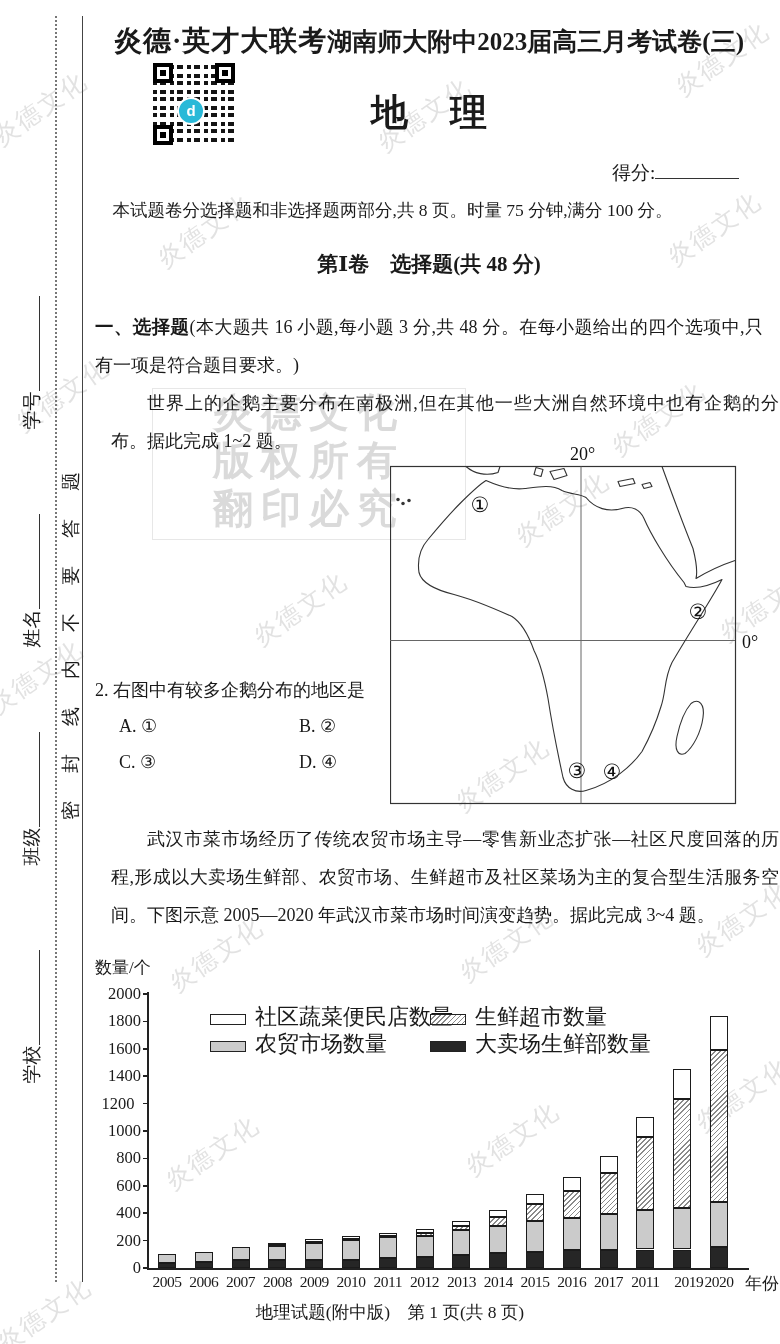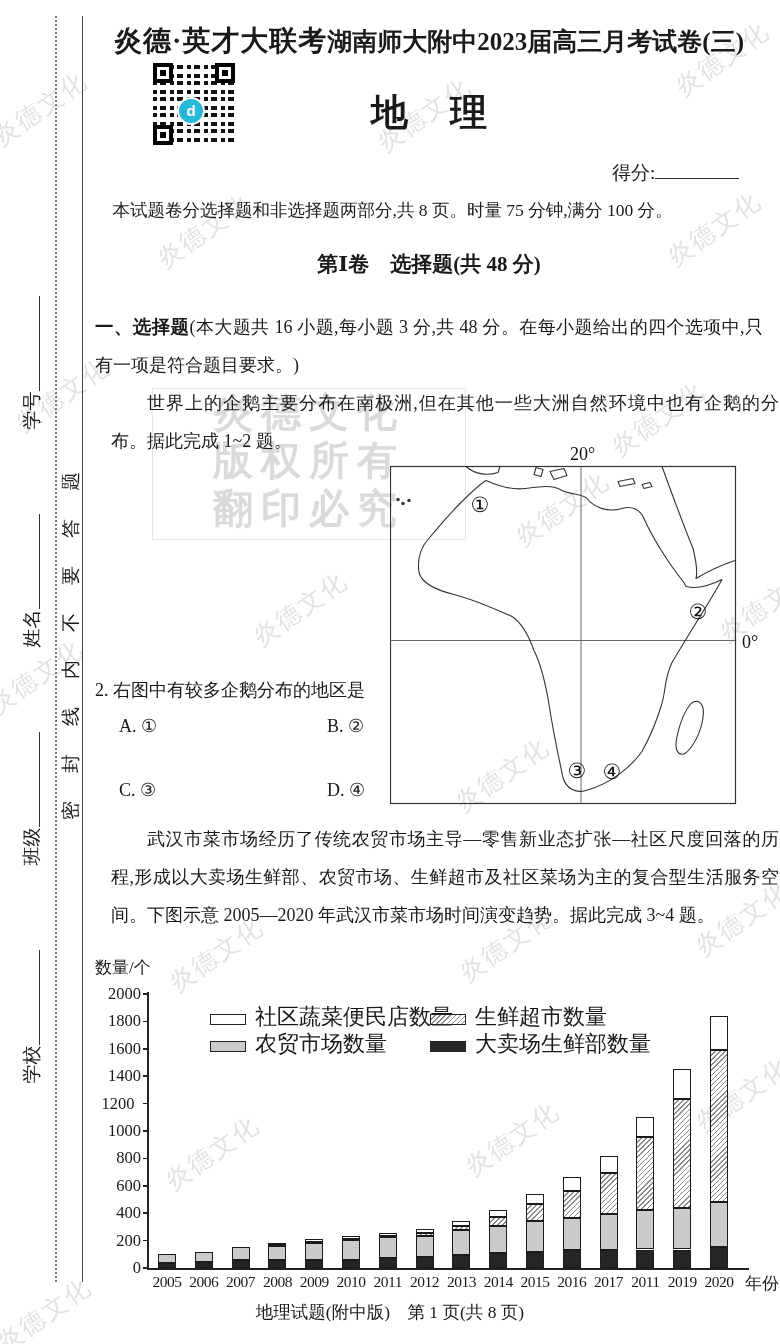--- a/index.html
+++ b/index.html
@@ -46,21 +46,21 @@
   .intro{left:95px;top:198px;width:668px;font-size:17.5px;text-indent:1em;z-index:2;}
   .section-title{left:95px;top:250px;width:668px;text-align:center;font-size:21px;font-weight:bold;z-index:2;}
   .instruction{left:95px;top:308px;width:668px;font-size:18px;line-height:38px;text-align:justify;z-index:2;}
   .instruction b{font-size:18.5px;margin-top:16px;}
   .passage{left:95px;top:384px;width:668px;font-size:18px;line-height:38px;text-indent:2em;text-align:justify;z-index:2;margin-left:16px;}
   .passage2{top:820px;}
   .qblock{left:95px;width:300px;font-size:18px;line-height:36px;z-index:2;}
   .q1{top:455px;} .q2{top:672px;}
   .qstem{text-indent:-24px;padding-left:24px;text-align:justify;}
   .opts div{padding-left:24px;}
-  .opts2{display:grid;grid-template-columns:180px 1fr;padding-left:24px;gap:28px;}
+  .opts2{display:grid;grid-template-columns:180px 1fr;padding-left:24px;}
   
   .map{left:390px;top:444px;z-index:2;}
   
   .chart{left:95px;top:952px;width:690px;height:360px;z-index:2;font-size:16px;}
   .chart .ylab{position:absolute;left:0;top:4px;font-size:17px;}
   .chart .yaxis{position:absolute;left:52px;top:40px;width:1.5px;height:277px;background:#222;}
   .chart .xaxis{position:absolute;left:52px;top:316px;width:602px;height:1.5px;background:#222;}
   .chart .xlab{position:absolute;left:650px;top:320px;font-size:17px;}
   .ytick-label{position:absolute;left:0;width:46px;text-align:right;font-size:16.5px;height:20px;line-height:20px;}
   .ytick-mark{position:absolute;left:48px;width:5px;height:1.5px;background:#222;}
@@ -297,21 +297,21 @@
       <div class="xtick-label" style="left: 492.6px;">2017</div>
       <div class="seg seg-dark" style="left: 541.4px; width: 18px; top: 297.505px; height: 18.495px;"></div>
       <div class="seg seg-gray" style="left: 541.4px; width: 18px; top: 258.46px; height: 39.045px;"></div>
       <div class="seg seg-hatch" style="left: 541.4px; width: 18px; top: 185.165px; height: 73.295px;"></div>
       <div class="seg seg-white" style="left: 541.4px; width: 18px; top: 165.3px; height: 19.865px;"></div>
       <div class="xtick-label" style="left: 529.4px;">2011</div>
       <div class="seg seg-dark" style="left: 578.2px; width: 18px; top: 297.505px; height: 18.495px;"></div>
       <div class="seg seg-gray" style="left: 578.2px; width: 18px; top: 256.405px; height: 41.1px;"></div>
       <div class="seg seg-hatch" style="left: 578.2px; width: 18px; top: 146.805px; height: 109.6px;"></div>
       <div class="seg seg-white" style="left: 578.2px; width: 18px; top: 117.35px; height: 29.455px;"></div>
-      <div class="xtick-label" style="left: 566.2px;">2019</div>
+      <div class="xtick-label" style="left: 566.2px; text-align: right;">2019</div>
       <div class="seg seg-dark" style="left: 615px; width: 18px; top: 295.45px; height: 20.55px;"></div>
       <div class="seg seg-gray" style="left: 615px; width: 18px; top: 250.24px; height: 45.21px;"></div>
       <div class="seg seg-hatch" style="left: 615px; width: 18px; top: 98.17px; height: 152.07px;"></div>
       <div class="seg seg-white" style="left: 615px; width: 18px; top: 63.92px; height: 34.25px;"></div>
       <div class="xtick-label" style="left: 603px;">2020</div>
     </div>
 
   <div class="abs footer">地理试题(附中版)　第 1 页(共 8 页)</div>
 
 </div>

